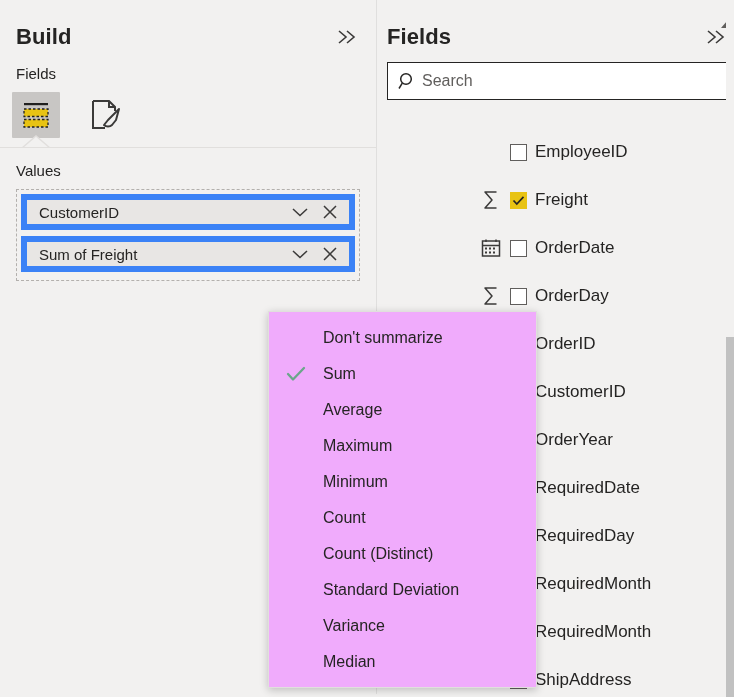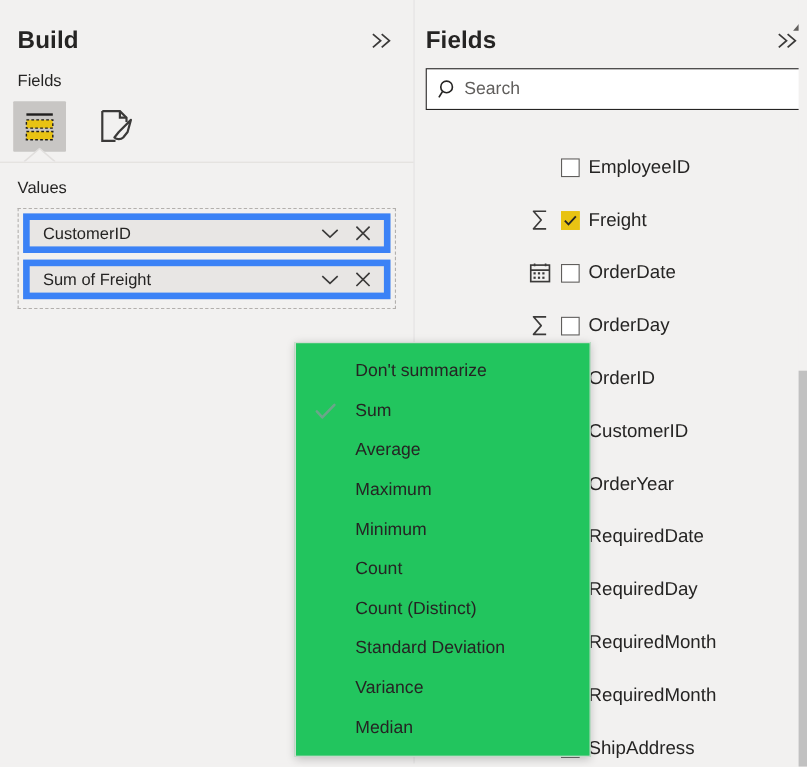--- a/index.html
+++ b/index.html
@@ -233,21 +233,21 @@
     height: 360px;
     background: #c1c1c1;
   }
 
   
   .agg-menu {
     position: absolute;
     left: 268px;
     top: 311px;
     width: 269px;
-    background: #22c55e;
+    background: #f0abfc;
     border: 1px solid #e1dfdd;
     box-shadow: 0 2px 8px rgba(0,0,0,0.22);
     padding: 8px 0 7px 0;
     box-sizing: border-box;
     z-index: 50;
   }
   .agg-item {
     height: 36px;
     display: flex;
     align-items: center;

